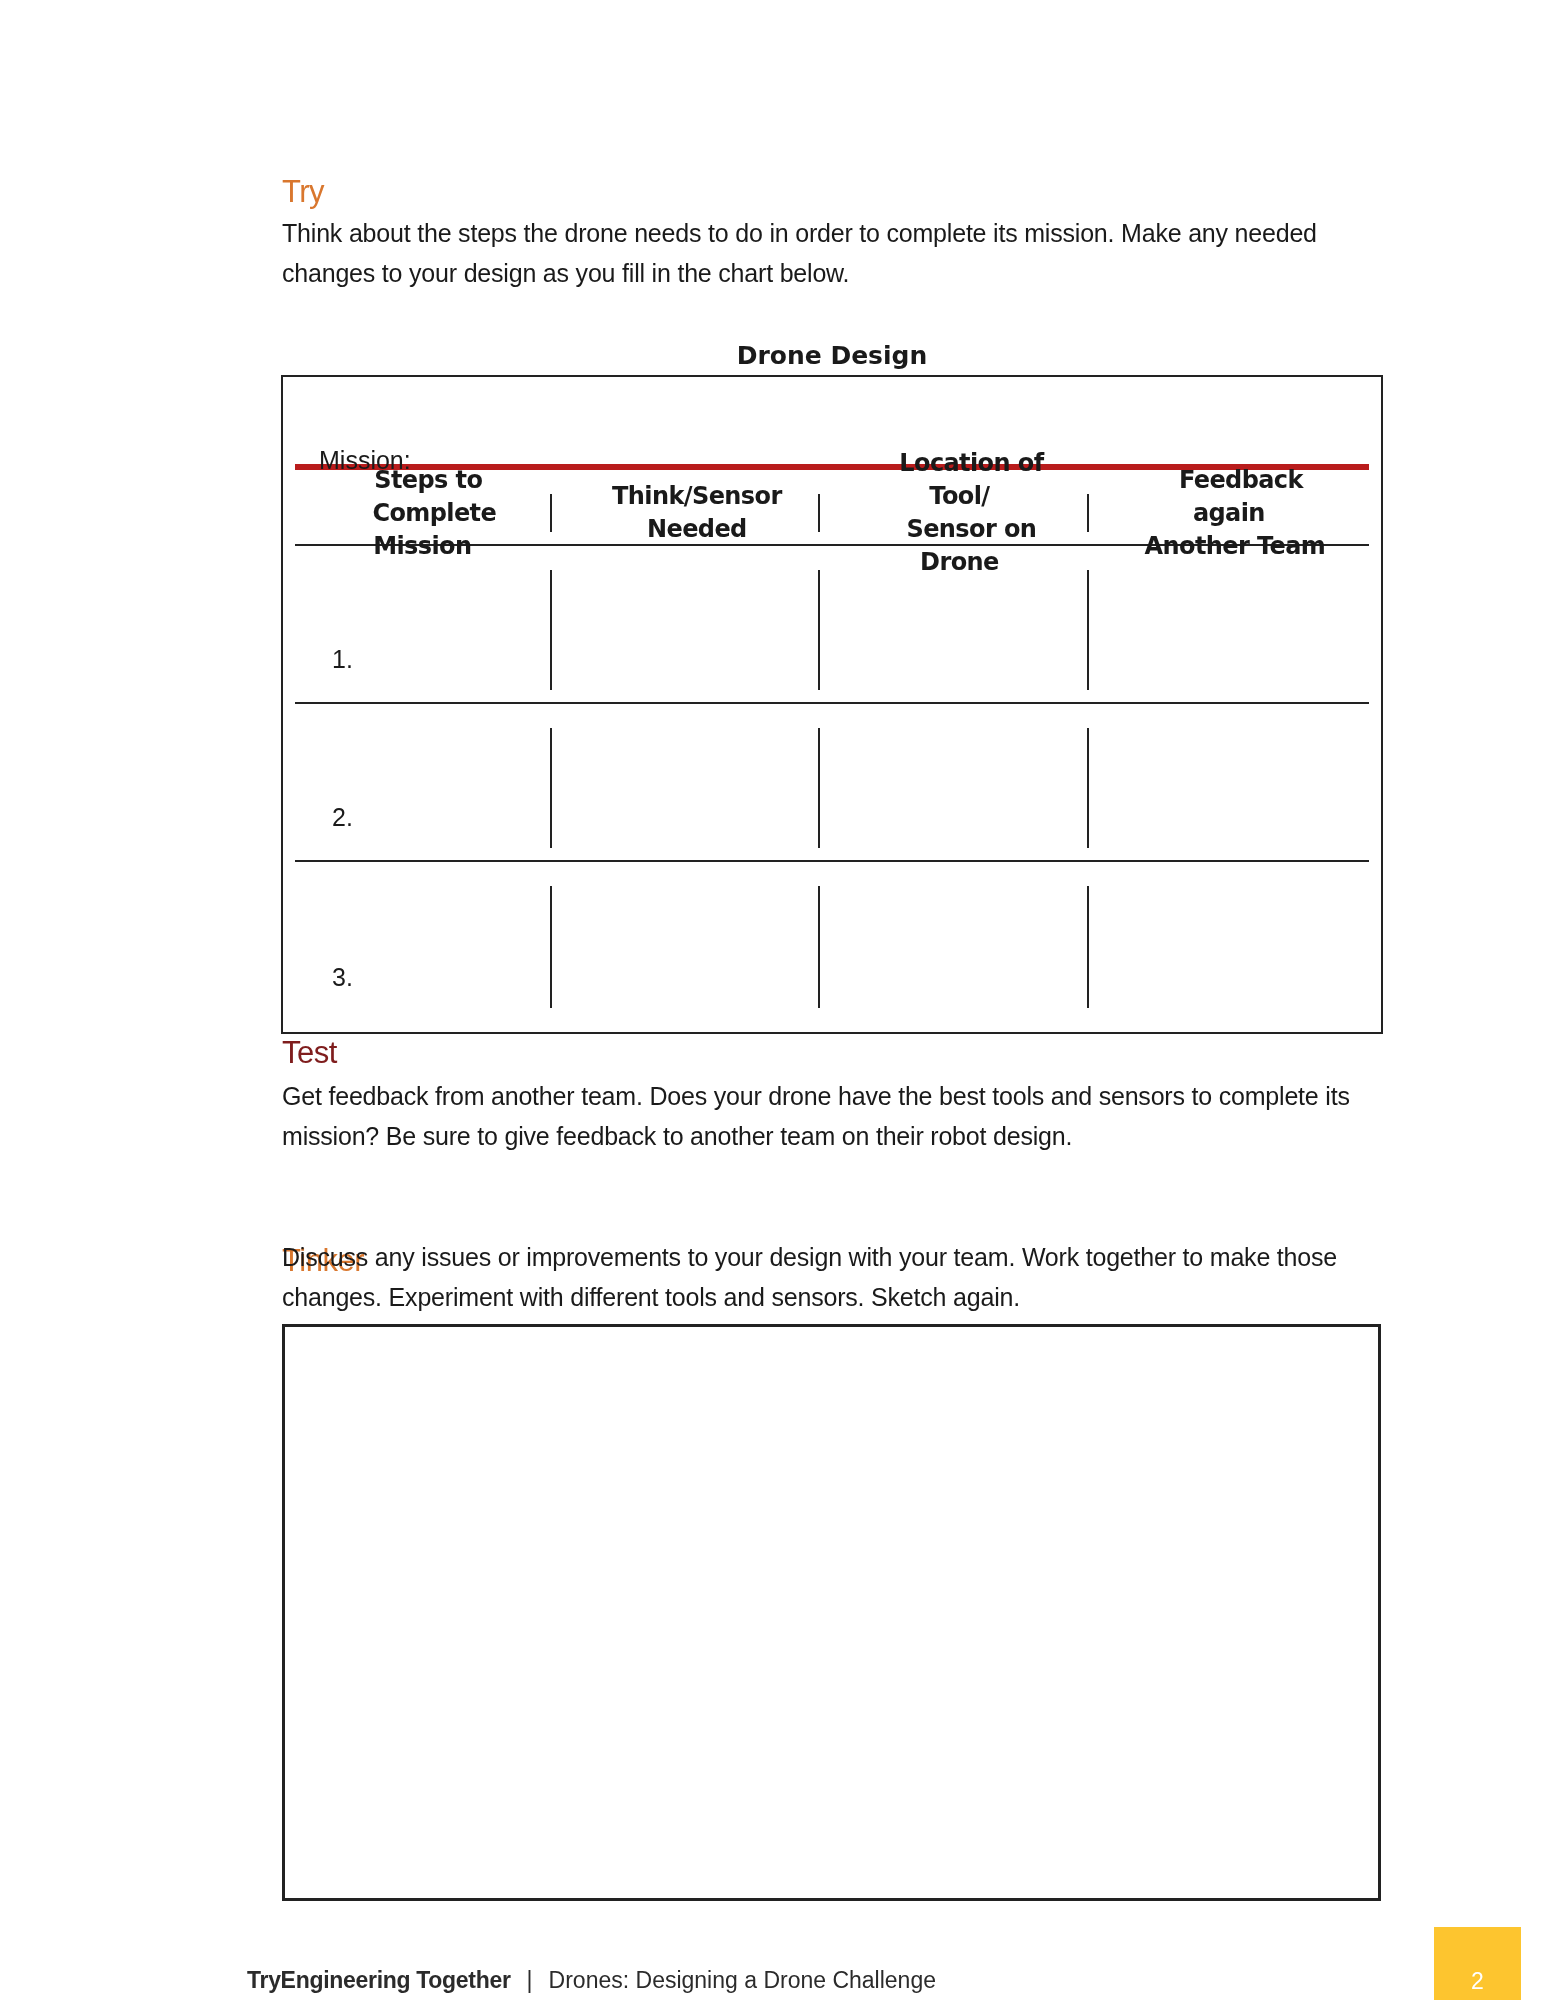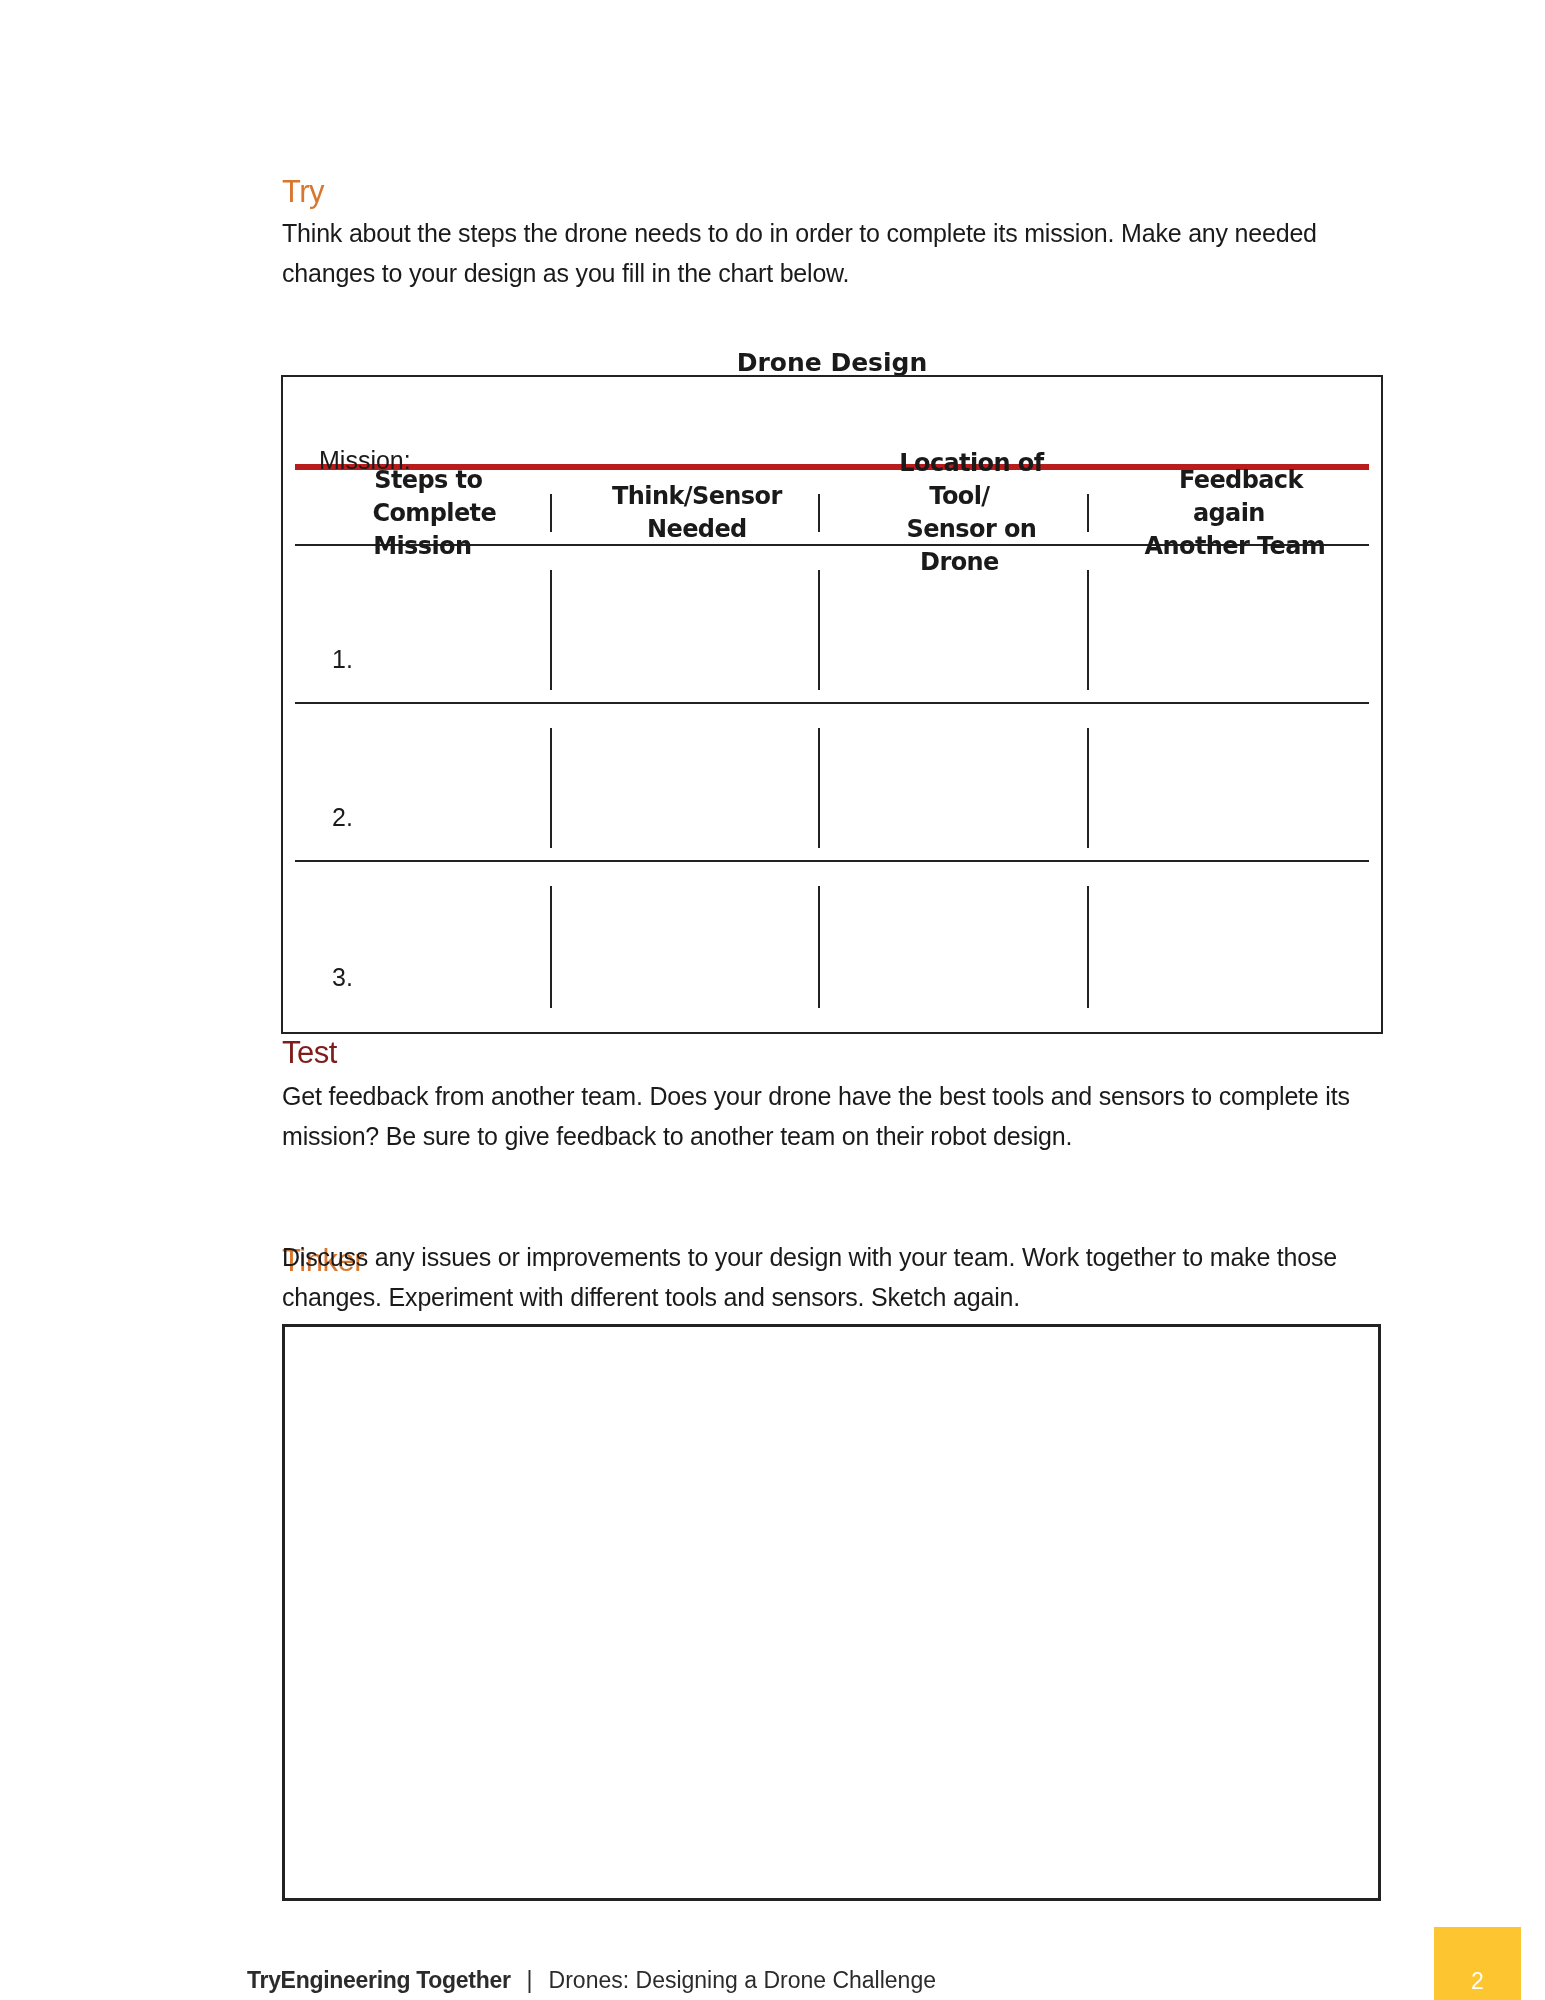--- a/index.html
+++ b/index.html
@@ -23,21 +23,21 @@
     font-size: 25px;
     line-height: 40px;
     color: #1a1a1a;
     letter-spacing: -0.2px;
   }
 
   .table-title {
     position: absolute;
     left: 245px;
     width: 1102px;
-    top: 311px;
+    top: 304px;
     text-align: center;
     font-family: "DejaVu Sans", sans-serif;
     font-weight: bold;
     font-size: 25px;
     line-height: 32px;
     color: #1a1a1a;
   }
 
   .design-table {
     position: absolute;

